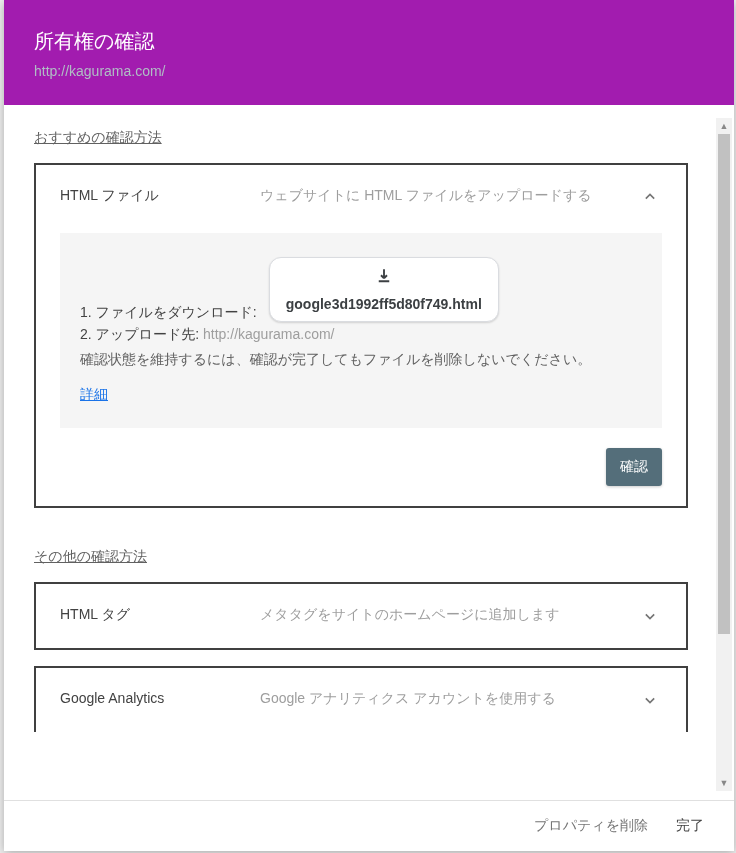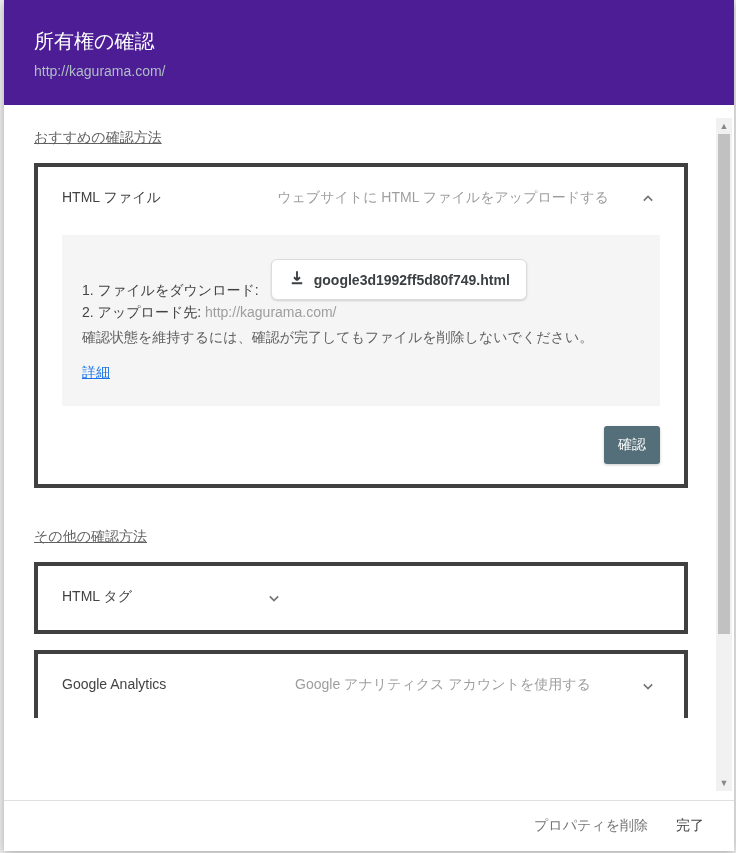--- a/index.html
+++ b/index.html
@@ -13,21 +13,21 @@
 }
 .dialog {
   position: absolute;
   top: 0; left: 4px; right: 2px; bottom: 2px;
   background: #fff;
   box-shadow: 0 2px 10px rgba(0,0,0,0.3);
   display: flex;
   flex-direction: column;
 }
 .dialog-header {
-  background: #4c1d95;
+  background: #a21caf;
   color: #fff;
   padding: 28px 30px 26px;
 }
 .dialog-title {
   font-size: 20px;
   font-weight: 400;
   margin-bottom: 8px;
 }
 .dialog-subtitle {
   font-size: 14px;
@@ -38,21 +38,21 @@
   overflow-y: auto;
   padding: 0;
 }
 .section-label {
   font-size: 14px;
   color: #616161;
   padding: 24px 30px 16px;
   text-decoration: underline;
 }
 .method-panel {
-  border: 4px solid #404040;
+  border: 2px solid #404040;
   margin: 0 30px 16px;
   background: #fff;
 }
 .method-header {
   display: flex;
   align-items: flex-start;
   padding: 20px 24px;
   cursor: pointer;
 }
 .method-name {
@@ -60,21 +60,20 @@
   font-size: 14px;
   color: #424242;
   padding-top: 2px;
 }
 .method-desc {
   flex: 1;
   font-size: 14px;
   color: #9e9e9e;
   line-height: 1.5;
   padding-right: 12px;
-  text-align: center;
 }
 .chevron {
   width: 24px;
   height: 24px;
   display: flex;
   align-items: center;
   justify-content: center;
   color: #757575;
 }
 .chevron svg { width: 20px; height: 20px; }
@@ -92,27 +91,28 @@
   flex-wrap: wrap;
   gap: 12px;
 }
 .step-url { color: #9e9e9e; }
 .download-btn {
   display: inline-flex;
   align-items: center;
   gap: 8px;
   background: #fff;
   border: 1px solid #dadce0;
-  border-radius: 6px;
+  border-radius: 12px;
   padding: 9px 16px;
   font-size: 14px;
   font-weight: bold;
   color: #3c4043;
   cursor: pointer;
   box-shadow: 0 1px 2px rgba(0,0,0,0.15);
+  flex-direction: column;
 }
 .download-btn svg { width: 18px; height: 18px; }
 .note {
   font-size: 14px;
   color: #616161;
   line-height: 1.6;
   margin-top: 4px;
 }
 .detail-link {
   display: inline-block;
@@ -223,20 +223,21 @@
       <div class="action-row">
         <button class="verify-btn">確認</button>
       </div>
     </div>
 
     <div class="section-label">その他の確認方法</div>
 
     <div class="method-panel">
       <div class="method-header">
         <div class="method-name">HTML タグ</div>
+        <div class="method-desc">メタタグをサイトのホームページに追加します</div>
         <div class="chevron">
           <svg viewBox="0 0 24 24">
                 <path d="M7 10l5 5 5-5" fill="none" stroke="currentColor" stroke-width="2"></path>
               </svg>
         </div>
       </div>
     </div>
 
     <div class="method-panel" style="margin-bottom:0; border-bottom:none;">
       <div class="method-header">

